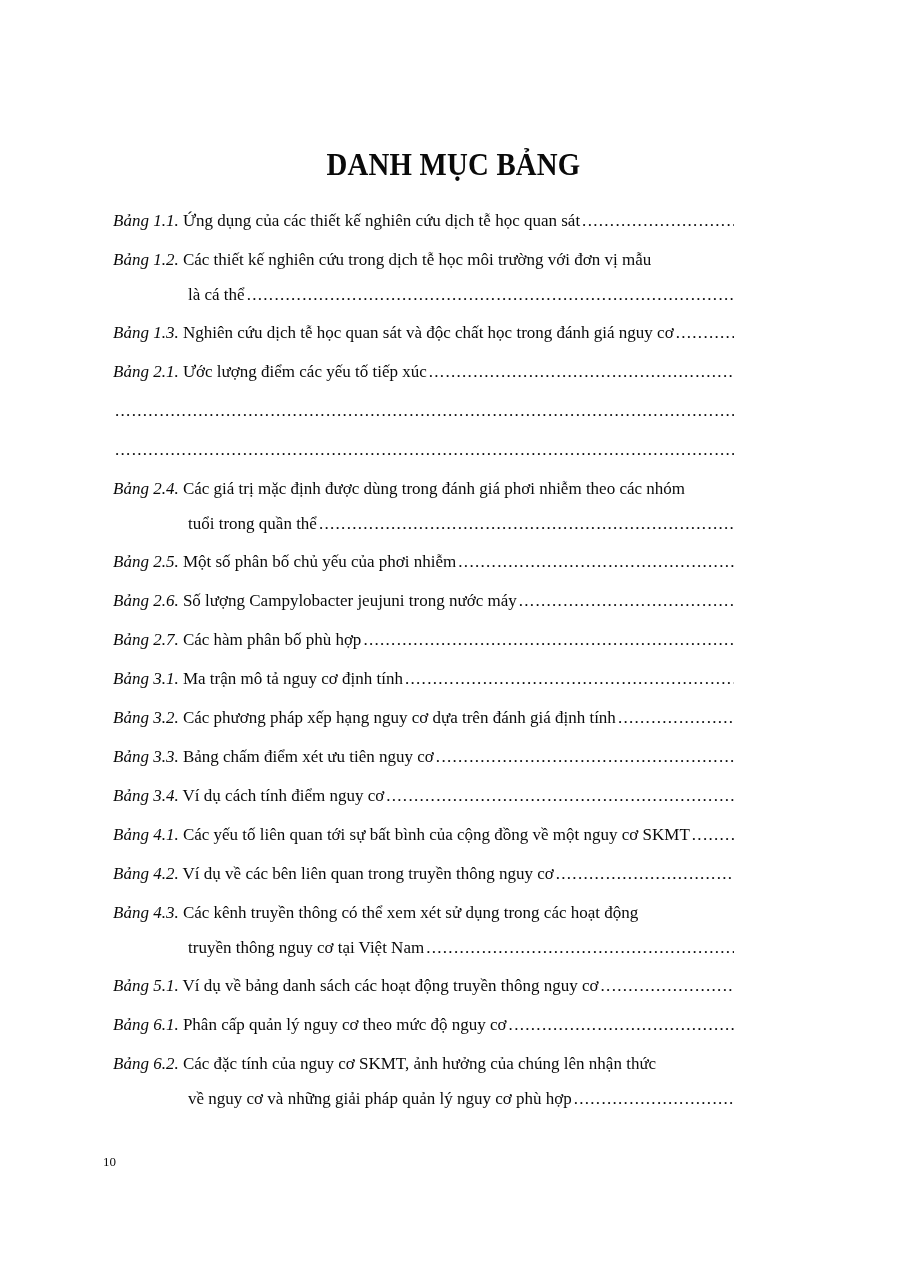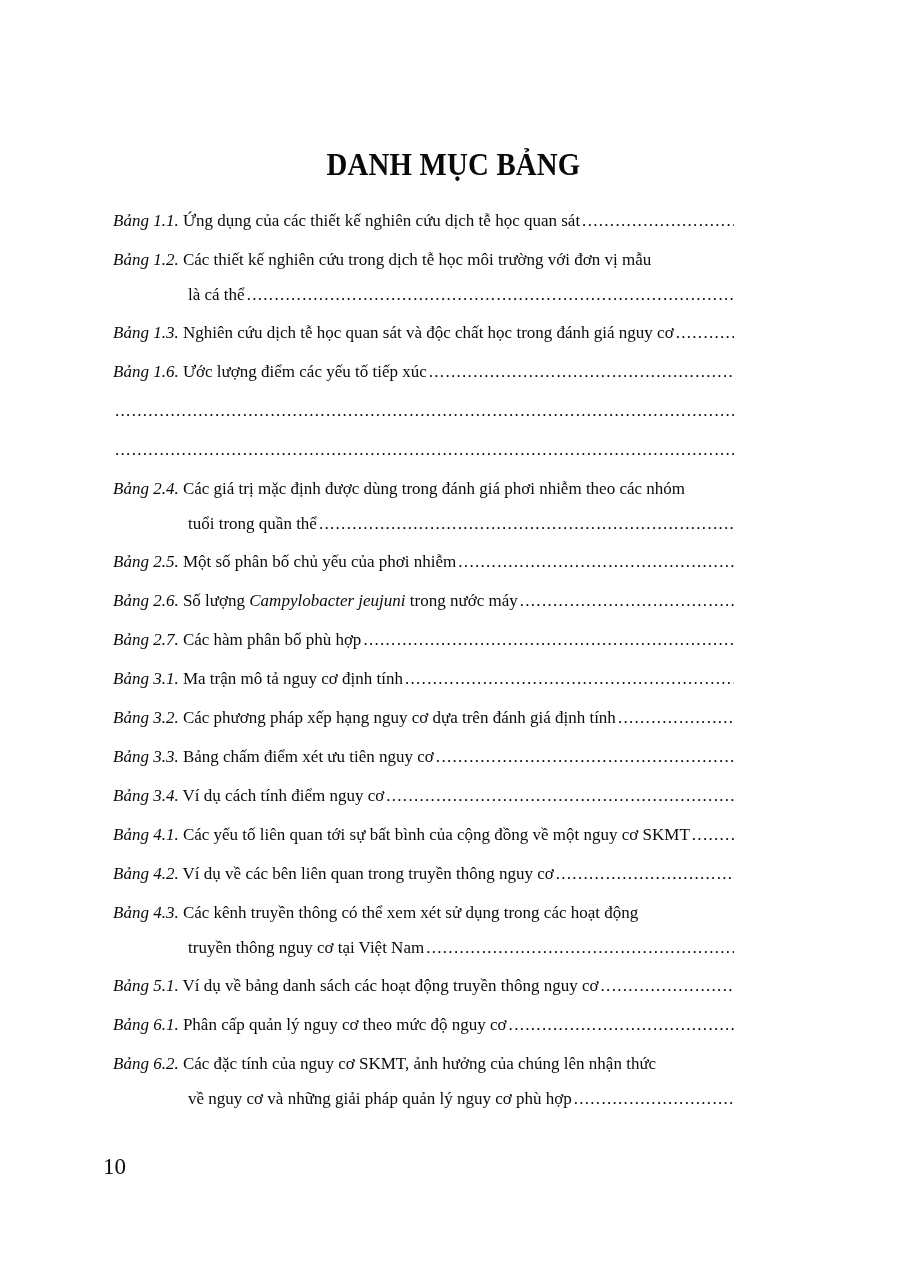--- a/index.html
+++ b/index.html
@@ -70,21 +70,20 @@
 
   .entry-label {
     font-style: italic;
     white-space: nowrap;
   }
 
   .entry-text {
     font-style: normal;
   }
   .entry-text .sci {
-    font-style: italic;
   }
   .entry-page {
     white-space: nowrap;
   }
 
   
   .entry-cont {
     display: block;
     padding-left: 75px;
     white-space: nowrap;
@@ -117,21 +116,21 @@
     display: block;
     white-space: nowrap;
     font-family: Liberation Serif, serif;
   }
 
   
   .folio {
     position: absolute;
     left: 103px;
     top: 1155px;
-    font-size: 23px;
+    font-size: 13px;
     line-height: 1;
   }
 </style>
 </head>
 <body>
 
 <div class="page">
 
   <h1 class="page-title">DANH MỤC BẢNG</h1>
 
@@ -157,21 +156,21 @@
       </div>
       <div class="toc-entry">
         <div class="fill-row">
           <span class="fill-text"><span class="entry-label">Bảng 1.3.</span> <span class="entry-text fill-text">Nghiên cứu dịch tễ học quan sát và độc chất học trong đánh giá nguy cơ</span></span>
           <span class="fill-dots">........................................................................................................................................................................................................</span>
           <span class="fill-num entry-page">27</span>
         </div>
       </div>
       <div class="toc-entry">
         <div class="fill-row">
-          <span class="fill-text"><span class="entry-label">Bảng 1.6.</span> <span class="entry-text fill-text">Ước lượng điểm các yếu tố tiếp xúc</span></span>
+          <span class="fill-text"><span class="entry-label">Bảng 2.1.</span> <span class="entry-text fill-text">Ước lượng điểm các yếu tố tiếp xúc</span></span>
           <span class="fill-dots">........................................................................................................................................................................................................</span>
           <span class="fill-num entry-page">51</span>
         </div>
       </div>
       <div class="toc-entry">
         <div class="fill-row">
           <span class="fill-dots">........................................................................................................................................................................................................</span>
           <span class="fill-num entry-page">52</span>
         </div>
       </div>

